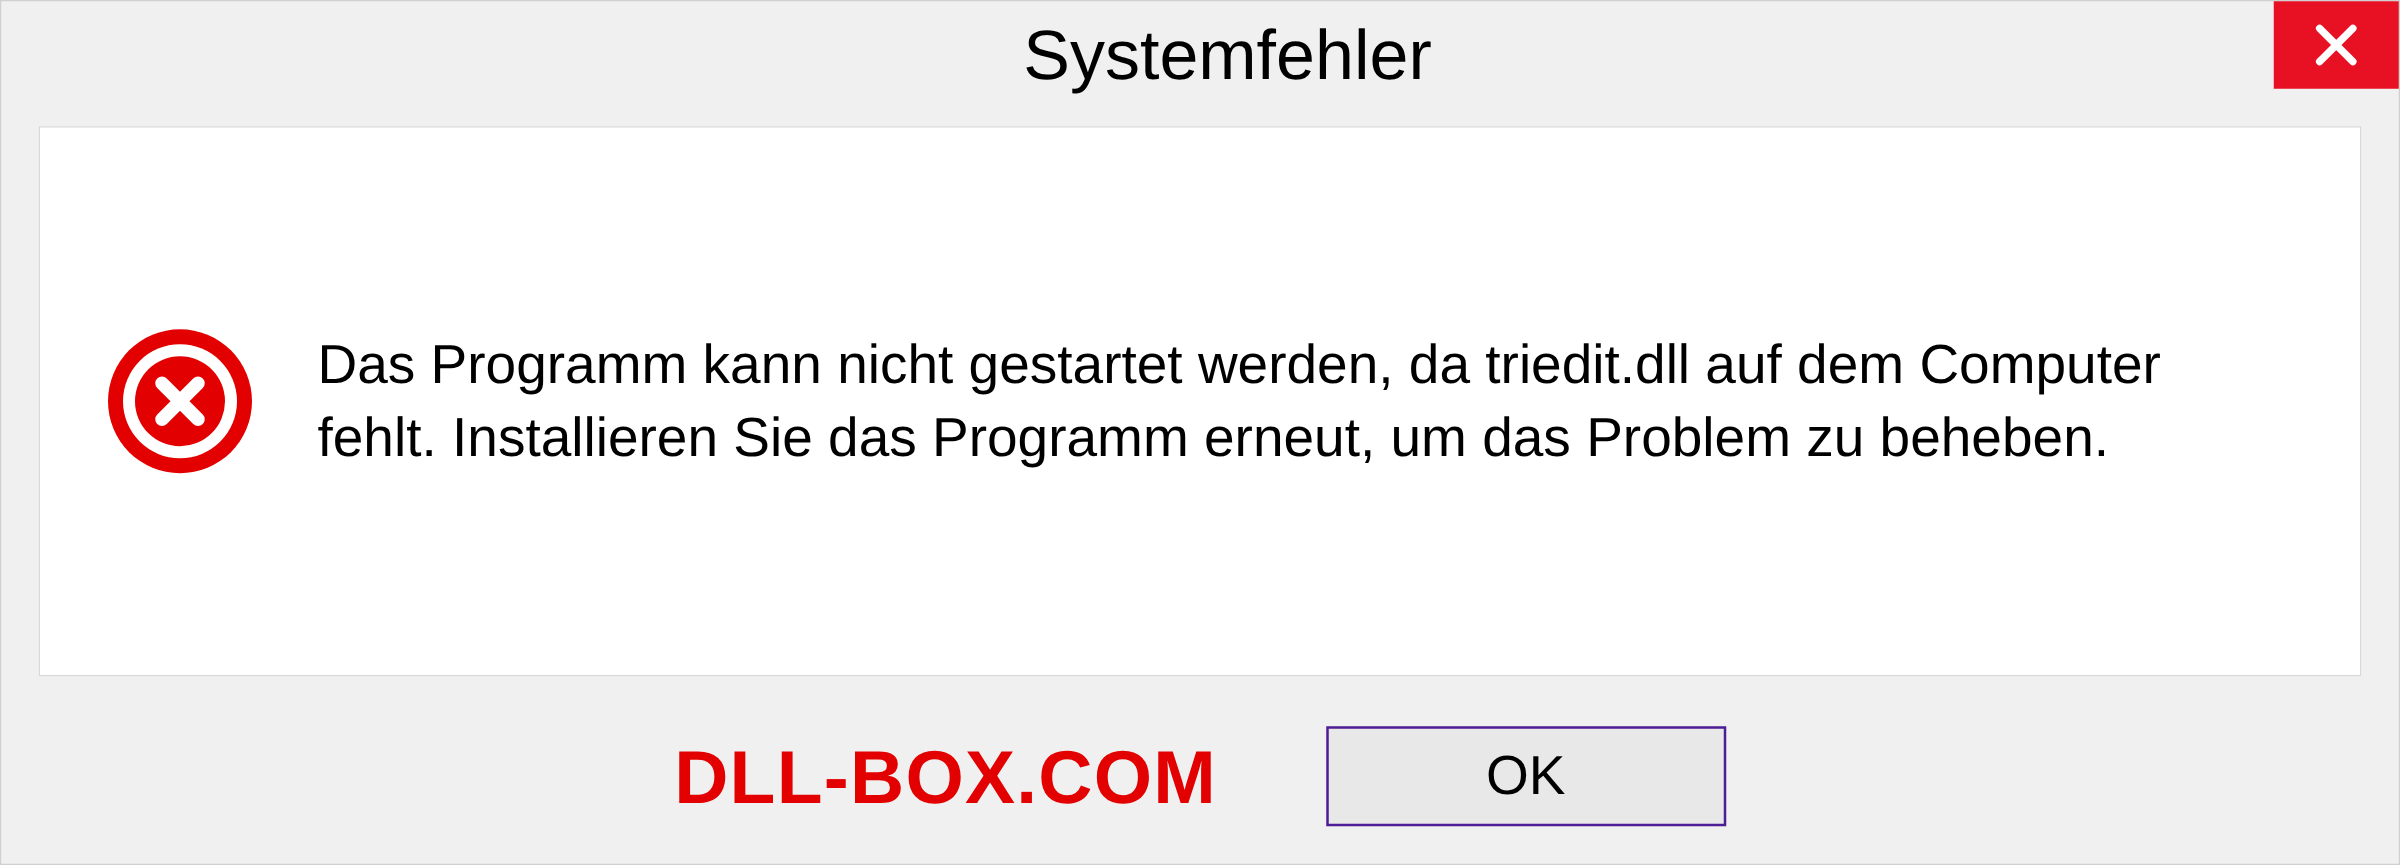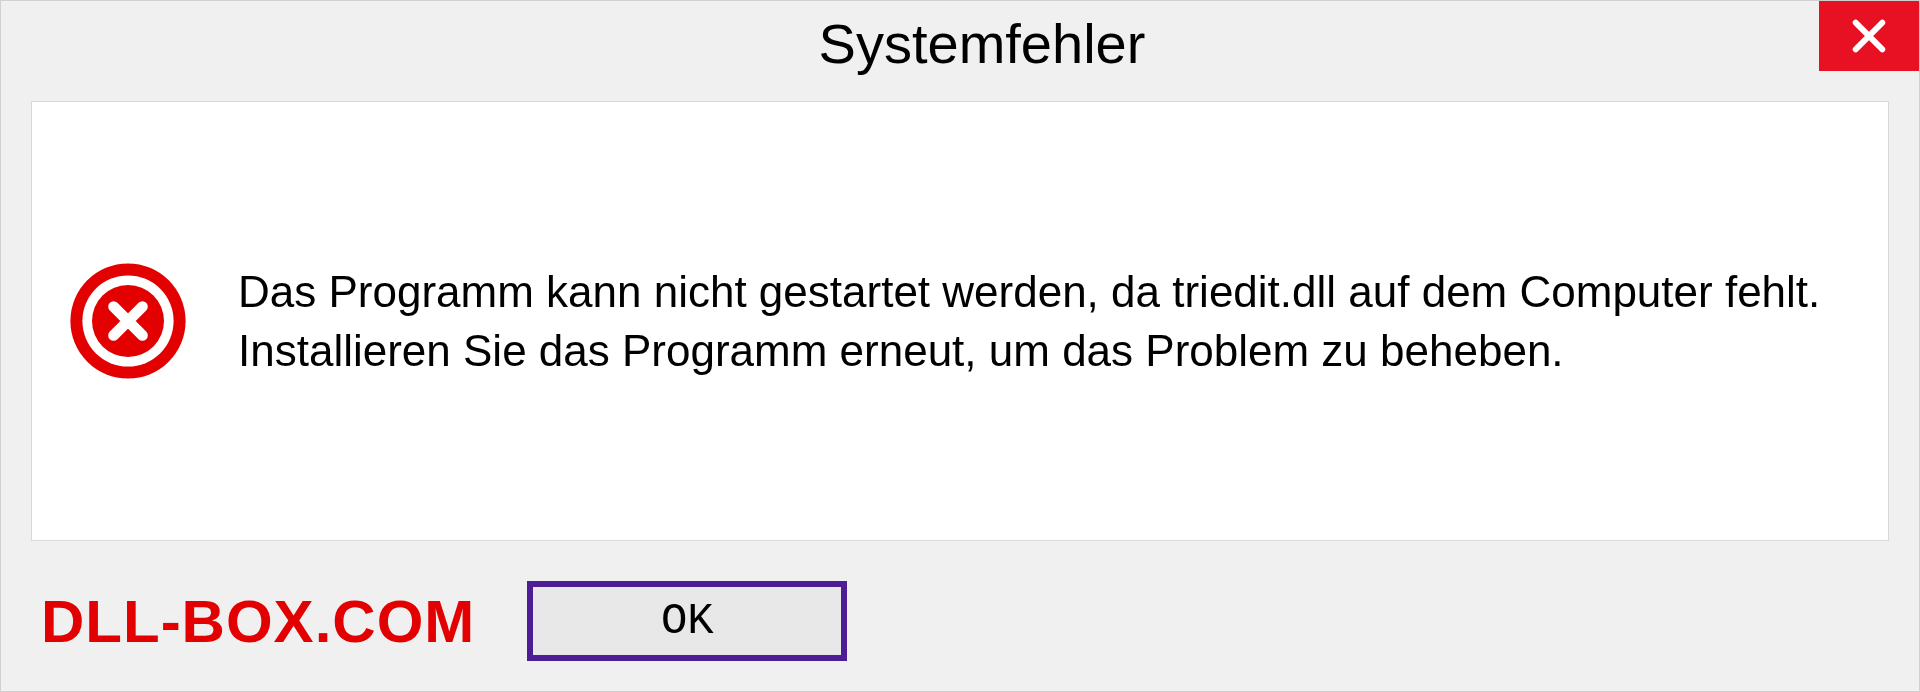--- a/index.html
+++ b/index.html
@@ -52,55 +52,55 @@
       width: 40px;
       height: 40px;
     }
     .content-area {
       margin: 10px 30px 20px 30px;
       background: #ffffff;
       border: 1px solid #d8d8d8;
       flex: 1;
       display: flex;
       align-items: center;
-      padding: 40px 36px;
+      padding: 40px 52px;
     }
     .error-icon {
       flex-shrink: 0;
       width: 120px;
       height: 120px;
       margin-right: 50px;
     }
     .message {
       font-size: 44px;
       line-height: 1.35;
       color: #000;
       font-weight: 400;
     }
     .footer {
       display: flex;
-      justify-content: flex-start;
+      justify-content: center;
       align-items: center;
       padding: 20px 40px 30px 40px;
-      gap: 52px;
+      gap: 87px;
     }
     .watermark {
       font-size: 60px;
       font-weight: 900;
       color: #e20000;
       letter-spacing: 1px;
       font-family: Arial, Helvetica, sans-serif;
     }
     .ok-button {
       width: 320px;
       height: 80px;
       background: #e8e8e8;
-      border: 6px solid #4c1d95;
+      border: 2px solid #4c1d95;
       font-size: 44px;
-      font-family: Liberation Mono, monospace;
+      font-family: Liberation Sans, sans-serif;
       color: #000;
       cursor: pointer;
       display: flex;
       align-items: center;
       justify-content: center;
     }
   </style>
 </head>
 <body>
 

